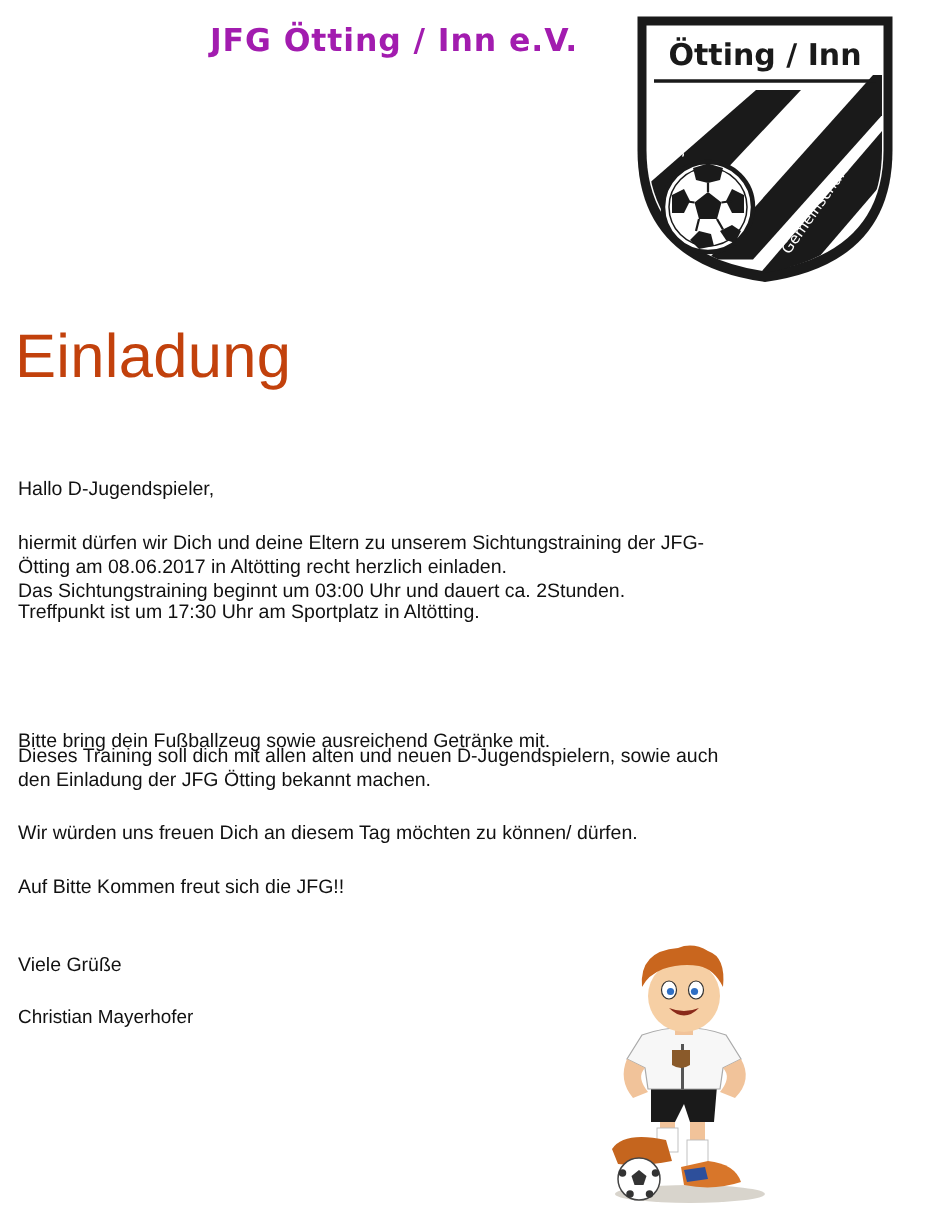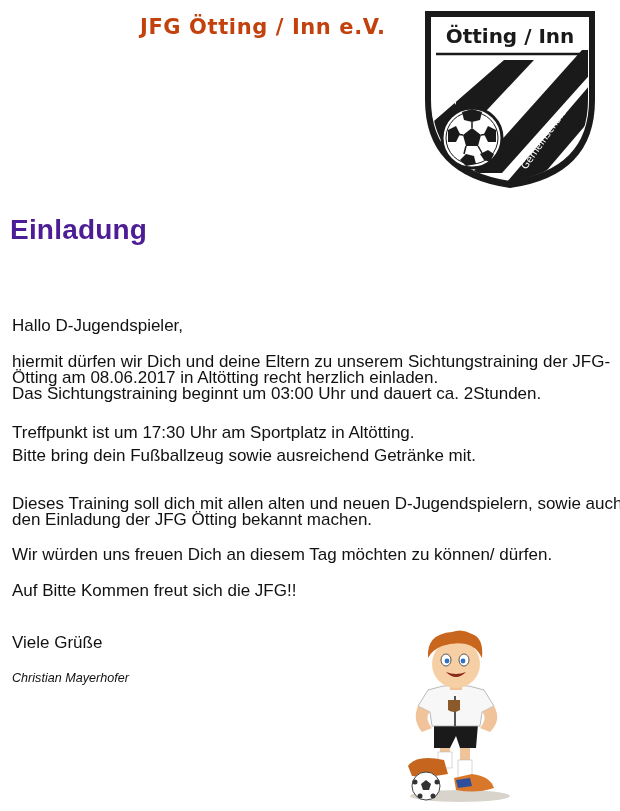--- a/index.html
+++ b/index.html
@@ -16,52 +16,51 @@
       color: #111111;
     }
     .org-title {
       position: absolute;
       left: 140px;
       top: 15px;
       font-family: "DejaVu Sans", sans-serif;
       font-weight: bold;
       font-size: 21px;
       letter-spacing: 0.6px;
-      color: #c2410c;
+      color: #a21caf;
       white-space: nowrap;
     }
     .logo {
       position: absolute;
       left: 422px;
       top: 8px;
       width: 176px;
       height: 182px;
     }
     .heading {
       position: absolute;
       left: 10px;
       top: 214px;
-      font-size: 28px;
-      font-weight: bold;
-      color: #4c1d95;
+      font-size: 41px;
+      font-weight: normal;
+      color: #c2410c;
       margin: 0;
       letter-spacing: 0.2px;
     }
     .body-text {
       position: absolute;
       left: 12px;
-      font-size: 17px;
+      font-size: 13px;
       line-height: 16px;
       color: #111;
       margin: 0;
       white-space: nowrap;
     }
     .small {
       font-size: 12.6px;
-      font-style: italic;
     }
     .mascot {
       position: absolute;
       left: 398px;
       top: 628px;
       width: 118px;
       height: 178px;
     }
   </style>
 </head>
@@ -109,23 +108,23 @@
 </svg>
 
 <h1 class="heading">Einladung</h1>
 
 <p class="body-text" style="top:318px">Hallo D-Jugendspieler,</p>
 
 <p class="body-text" style="top:354px">hiermit dürfen wir Dich und deine Eltern zu unserem Sichtungstraining der JFG-</p>
 <p class="body-text" style="top:370px">Ötting am 08.06.2017 in Altötting recht herzlich einladen.</p>
 <p class="body-text" style="top:386px">Das Sichtungstraining beginnt um 03:00 Uhr und dauert ca. 2Stunden.</p>
 
-<p class="body-text" style="top:425px">Treffpunkt ist um 17:30 Uhr am Sportplatz in Altötting.</p>
+<p class="body-text" style="top:400px">Treffpunkt ist um 17:30 Uhr am Sportplatz in Altötting.</p>
 
-<p class="body-text" style="top:448px">Bitte bring dein Fußballzeug sowie ausreichend Getränke mit.</p>
+<p class="body-text" style="top:486px">Bitte bring dein Fußballzeug sowie ausreichend Getränke mit.</p>
 
 <p class="body-text" style="top:496px">Dieses Training soll dich mit allen alten und neuen D-Jugendspielern, sowie auch</p>
 <p class="body-text" style="top:512px">den Einladung der JFG Ötting bekannt machen.</p>
 
 <p class="body-text" style="top:547px">Wir würden uns freuen Dich an diesem Tag möchten zu können/ dürfen.</p>
 
 <p class="body-text" style="top:583px">Auf Bitte Kommen freut sich die JFG!!</p>
 
 <p class="body-text" style="top:635px">Viele Grüße</p>
 

